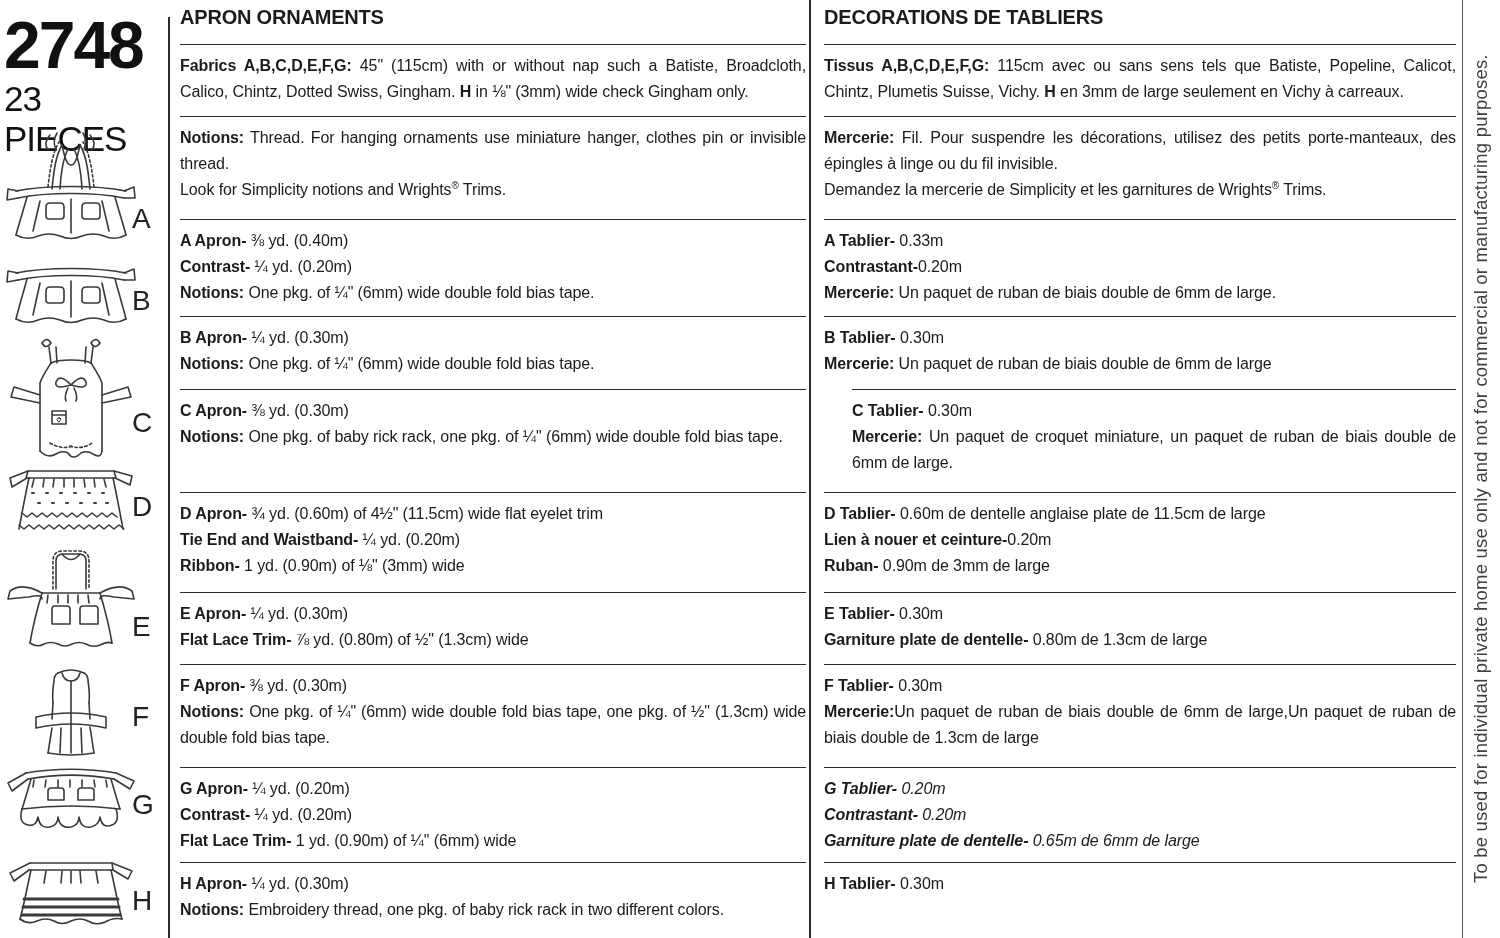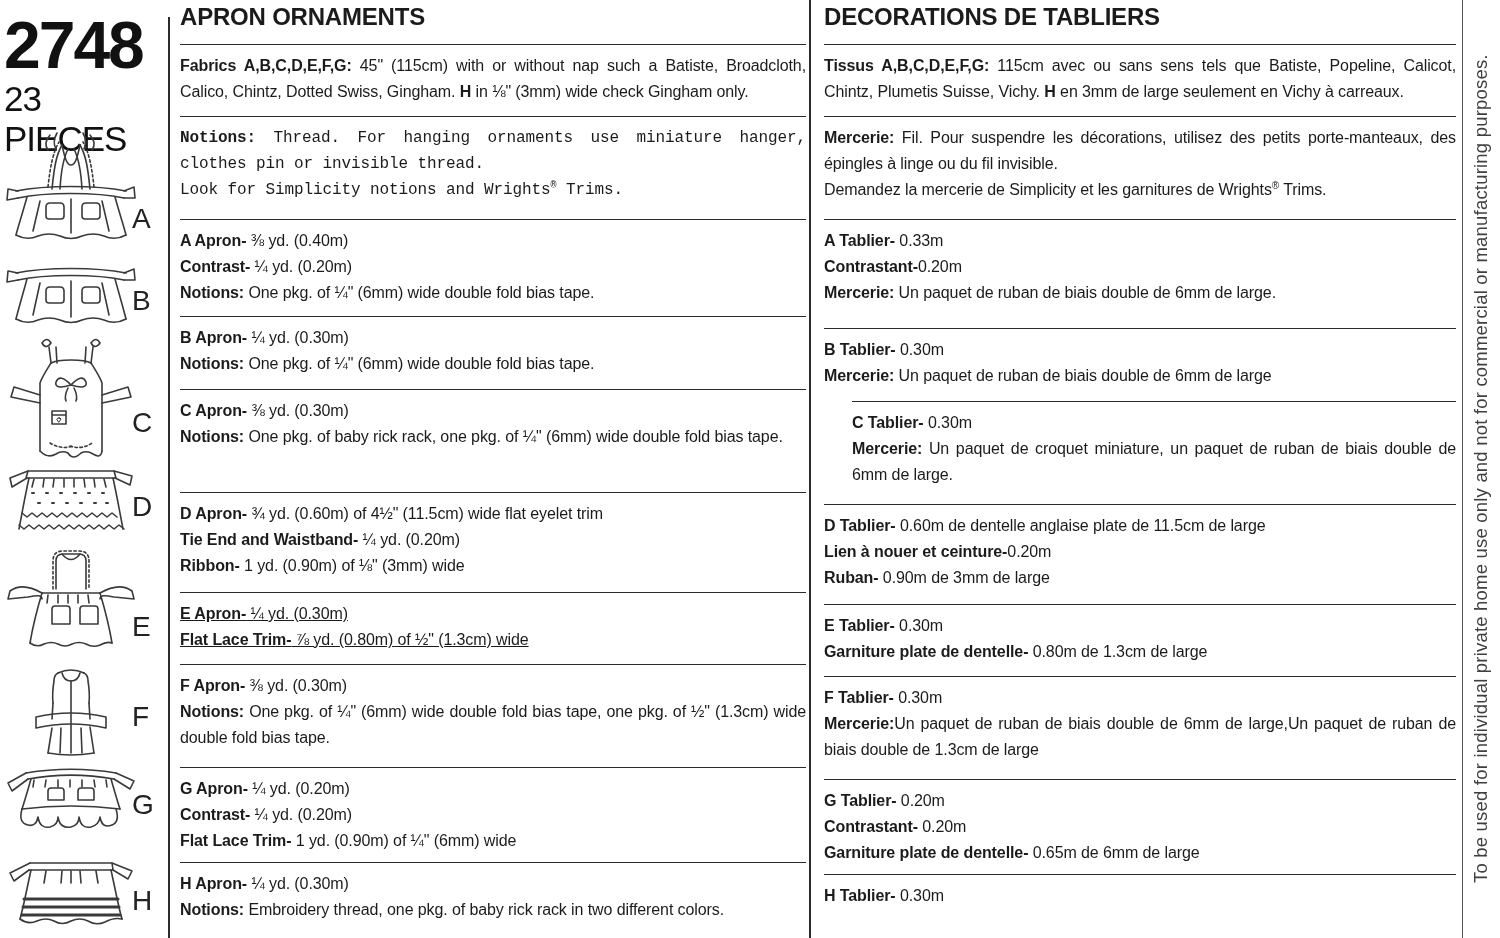--- a/index.html
+++ b/index.html
@@ -11,21 +11,21 @@
   .sidebar{position:absolute;left:0;top:17px;width:168px;height:938px;border-right:2px solid #2b2b2b;}
   .pattern-number{position:absolute;left:4px;top:-10px;font-size:66px;font-weight:700;letter-spacing:-2px;color:#111;}
   .pattern-pieces{position:absolute;left:4px;top:62px;font-size:35px;font-weight:400;letter-spacing:-1px;color:#111;}
   .apron-block{position:absolute;}
   .apron-letter{position:absolute;left:132px;font-size:28px;color:#222;}
   svg.apron{stroke:#3a3a3a;stroke-width:1.6;fill:none;stroke-linecap:round;stroke-linejoin:round;}
   
   .col{position:absolute;top:0;font-size:16px;line-height:26px;letter-spacing:-0.1px;}
   .col-en{left:180px;width:626px;}
   .col-fr{left:824px;width:632px;}
-  .col-header{height:40px;padding-top:4px;font-weight:700;font-size:24px;letter-spacing:-0.2px;}
+  .col-header{height:40px;padding-top:4px;font-weight:700;font-size:20px;letter-spacing:-0.2px;}
   .section{box-sizing:border-box;border-top:1.5px solid #2b2b2b;padding-top:8px;}
   .para{margin:0;text-align:justify;}
   .para .b{font-weight:700;}
   .para sup{font-size:10px;line-height:0;}
   .vdiv{position:absolute;top:0;width:2px;height:938px;background:#2b2b2b;}
   .vdiv-mid{left:809px;}
   .vdiv-right{left:1462px;width:1px;background:#555;}
   
   .notice{
     position:absolute;right:2px;top:0;height:938px;width:34px;
@@ -160,21 +160,21 @@
     </div>
     <span class="apron-letter" style="top:868px;">H</span>
   </div>
 
   <div class="col col-en">
     <div class="col-header">APRON ORNAMENTS</div>
     <div id="col-en-body">
         <div class="section" style="height: 72px;">
           <p class="para"><span class="b">Fabrics A,B,C,D,E,F,G:</span><span> 45" (115cm) with or without nap such a Batiste, Broadcloth, Calico, Chintz, Dotted Swiss, Gingham. </span><span class="b">H</span><span> in ⅛" (3mm) wide check Gingham only.</span></p>
         </div>
-        <div class="section" style="height: 103px; font-family: Liberation Mono, monospace;">
+        <div class="section" style="height: 103px;">
           <p class="para"><span class="b">Notions:</span><span> Thread. For hanging ornaments use miniature hanger, clothes pin or invisible thread.</span></p>
           <p class="para"><span>Look for Simplicity notions and Wrights</span><sup>®</sup><span> Trims.</span></p>
         </div>
         <div class="section" style="height: 97px;">
           <p class="para"><span class="b">A Apron-</span><span> ⅜ yd. (0.40m)</span></p>
           <p class="para"><span class="b">Contrast-</span><span> ¼ yd. (0.20m)</span></p>
           <p class="para"><span class="b">Notions:</span><span> One pkg. of ¼" (6mm) wide double fold bias tape.</span></p>
         </div>
         <div class="section" style="height: 73px;">
           <p class="para"><span class="b">B Apron-</span><span> ¼ yd. (0.30m)</span></p>
@@ -182,21 +182,21 @@
         </div>
         <div class="section" style="height: 103px;">
           <p class="para"><span class="b">C Apron-</span><span> ⅜ yd. (0.30m)</span></p>
           <p class="para"><span class="b">Notions:</span><span> One pkg. of baby rick rack, one pkg. of ¼" (6mm) wide double fold bias tape.</span></p>
         </div>
         <div class="section" style="height: 100px;">
           <p class="para"><span class="b">D Apron-</span><span> ¾ yd. (0.60m) of 4½" (11.5cm) wide flat eyelet trim</span></p>
           <p class="para"><span class="b">Tie End and Waistband-</span><span> ¼ yd. (0.20m)</span></p>
           <p class="para"><span class="b">Ribbon-</span><span> 1 yd. (0.90m) of ⅛" (3mm) wide</span></p>
         </div>
-        <div class="section" style="height: 72px; text-decoration: underline;">
+        <div class="section" style="height: 72px;">
           <p class="para"><span class="b">E Apron-</span><span> ¼ yd. (0.30m)</span></p>
           <p class="para"><span class="b">Flat Lace Trim-</span><span> ⅞ yd. (0.80m) of ½" (1.3cm) wide</span></p>
         </div>
         <div class="section" style="height: 103px;">
           <p class="para"><span class="b">F Apron-</span><span> ⅜ yd. (0.30m)</span></p>
           <p class="para"><span class="b">Notions:</span><span> One pkg. of ¼" (6mm) wide double fold bias tape, one pkg. of ½" (1.3cm) wide double fold bias tape.</span></p>
         </div>
         <div class="section" style="height: 95px;">
           <p class="para"><span class="b">G Apron-</span><span> ¼ yd. (0.20m)</span></p>
           <p class="para"><span class="b">Contrast-</span><span> ¼ yd. (0.20m)</span></p>
@@ -219,42 +219,42 @@
         </div>
         <div class="section" style="height: 103px;">
           <p class="para"><span class="b">Mercerie:</span><span> Fil. Pour suspendre les décorations, utilisez des petits porte-manteaux, des épingles à linge ou du fil invisible.</span></p>
           <p class="para"><span>Demandez la mercerie de Simplicity et les garnitures de Wrights</span><sup>®</sup><span> Trims.</span></p>
         </div>
         <div class="section" style="height: 97px;">
           <p class="para"><span class="b">A Tablier-</span><span> 0.33m</span></p>
           <p class="para"><span class="b">Contrastant-</span><span>0.20m</span></p>
           <p class="para"><span class="b">Mercerie:</span><span> Un paquet de ruban de biais double de 6mm de large.</span></p>
         </div>
-        <div class="section" style="height: 73px; margin-top: 12px;">
+        <div class="section" style="height: 73px;">
           <p class="para"><span class="b">B Tablier-</span><span> 0.30m</span></p>
           <p class="para"><span class="b">Mercerie:</span><span> Un paquet de ruban de biais double de 6mm de large</span></p>
         </div>
         <div class="section" style="height: 103px; margin-left: 28px;">
           <p class="para"><span class="b">C Tablier-</span><span> 0.30m</span></p>
           <p class="para"><span class="b">Mercerie:</span><span> Un paquet de croquet miniature, un paquet de ruban de biais double de 6mm de large.</span></p>
         </div>
         <div class="section" style="height: 100px;">
           <p class="para"><span class="b">D Tablier-</span><span> 0.60m de dentelle anglaise plate de 11.5cm de large</span></p>
           <p class="para"><span class="b">Lien à nouer et ceinture-</span><span>0.20m</span></p>
           <p class="para"><span class="b">Ruban-</span><span> 0.90m de 3mm de large</span></p>
         </div>
         <div class="section" style="height: 72px;">
           <p class="para"><span class="b">E Tablier-</span><span> 0.30m</span></p>
           <p class="para"><span class="b">Garniture plate de dentelle-</span><span> 0.80m de 1.3cm de large</span></p>
         </div>
         <div class="section" style="height: 103px;">
           <p class="para"><span class="b">F Tablier-</span><span> 0.30m</span></p>
           <p class="para"><span class="b">Mercerie:</span><span>Un paquet de ruban de biais double de 6mm de large,Un paquet de ruban de biais double de 1.3cm de large</span></p>
         </div>
-        <div class="section" style="height: 95px;">
+        <div class="section" style="height: 95px; font-style: italic;">
           <p class="para"><span class="b">G Tablier-</span><span> 0.20m</span></p>
           <p class="para"><span class="b">Contrastant-</span><span> 0.20m</span></p>
           <p class="para"><span class="b">Garniture plate de dentelle-</span><span> 0.65m de 6mm de large</span></p>
         </div>
         <div class="section" style="height: 80px;">
           <p class="para"><span class="b">H Tablier-</span><span> 0.30m</span></p>
         </div>
       </div>
   </div>
 

